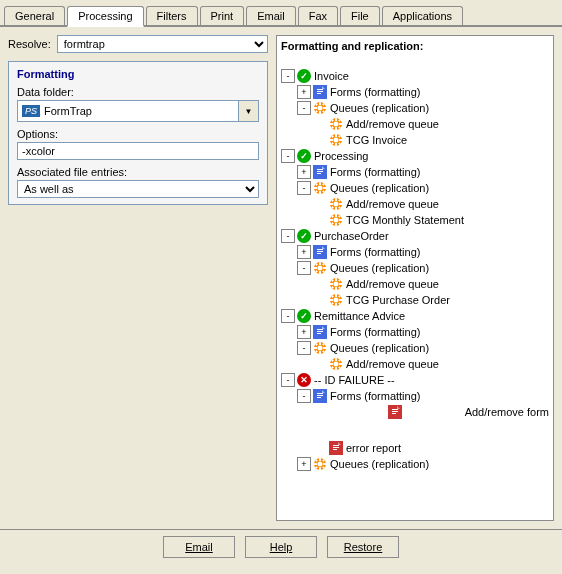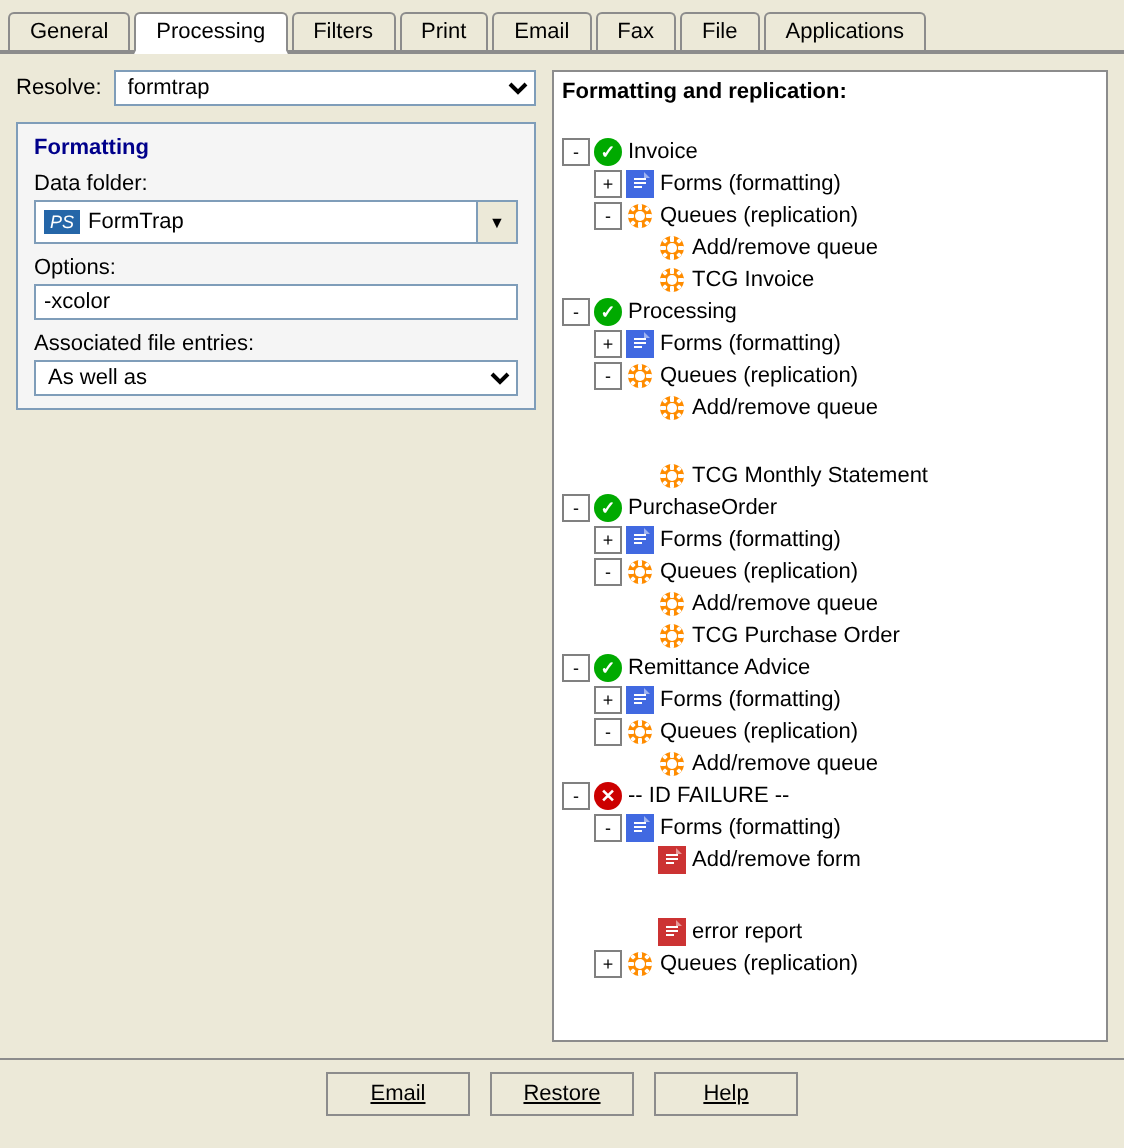--- a/index.html
+++ b/index.html
@@ -416,21 +416,21 @@
         <rect x="1" y="6" width="3" height="2" fill="#fff" rx="0.5"></rect>
         <rect x="10" y="6" width="3" height="2" fill="#fff" rx="0.5"></rect>
         <rect x="2.5" y="2.5" width="2" height="2" fill="#fff" rx="0.5" transform="rotate(45 3.5 3.5)"></rect>
         <rect x="9.5" y="9.5" width="2" height="2" fill="#fff" rx="0.5" transform="rotate(45 10.5 10.5)"></rect>
         <rect x="9.5" y="2.5" width="2" height="2" fill="#fff" rx="0.5" transform="rotate(45 10.5 3.5)"></rect>
         <rect x="2.5" y="9.5" width="2" height="2" fill="#fff" rx="0.5" transform="rotate(45 3.5 10.5)"></rect>
       </svg>
           </span>
           <span>Add/remove queue</span>
         </div>
-        <div class="tree-item" style="padding-left: 32px; margin-top: 18px;">
+        <div class="tree-item" style="padding-left: 32px;">
           <span class="spacer"></span>
           <span style="width: 14px; height: 14px; display: inline-flex; align-items: center; justify-content: center; margin-right: 3px; flex-shrink: 0;">
             <svg width="14" height="14" viewBox="0 0 14 14">
         <circle cx="7" cy="7" r="6" fill="#ff8c00"></circle>
         <circle cx="7" cy="7" r="2.5" fill="#fff"></circle>
         <rect x="6" y="1" width="2" height="3" fill="#fff" rx="0.5"></rect>
         <rect x="6" y="10" width="2" height="3" fill="#fff" rx="0.5"></rect>
         <rect x="1" y="6" width="3" height="2" fill="#fff" rx="0.5"></rect>
         <rect x="10" y="6" width="3" height="2" fill="#fff" rx="0.5"></rect>
         <rect x="2.5" y="2.5" width="2" height="2" fill="#fff" rx="0.5" transform="rotate(45 3.5 3.5)"></rect>
@@ -578,21 +578,21 @@
             <svg width="12" height="12" viewBox="0 0 12 12">
         <rect x="1" y="0" width="10" height="12" fill="#4169e1" rx="1"></rect>
         <rect x="3" y="3" width="6" height="1" fill="#fff"></rect>
         <rect x="3" y="5" width="6" height="1" fill="#fff"></rect>
         <rect x="3" y="7" width="4" height="1" fill="#fff"></rect>
         <polygon points="8,0 11,3 8,3" fill="#fff" opacity="0.5"></polygon>
       </svg>
           </span>
           <span>Forms (formatting)</span>
         </div>
-        <div class="tree-item" style="padding-left: 32px;">
+        <div class="tree-item" style="padding-left: 32px; justify-content: space-between;">
           <span class="spacer"></span>
           <span class="icon-form-red">
             <svg width="12" height="12" viewBox="0 0 12 12">
         <rect x="1" y="0" width="10" height="12" fill="#cc3333" rx="1"></rect>
         <rect x="3" y="3" width="6" height="1" fill="#fff"></rect>
         <rect x="3" y="5" width="6" height="1" fill="#fff"></rect>
         <rect x="3" y="7" width="4" height="1" fill="#fff"></rect>
         <polygon points="8,0 11,3 8,3" fill="#fff" opacity="0.5"></polygon>
       </svg>
           </span>
@@ -632,18 +632,18 @@
       </div>
   </div>
 
 </div>
 
 <div class="bottom-bar">
   <button class="bottom-btn">
     <span>Email</span>
   </button>
   <button class="bottom-btn">
+    <span>Help</span>
+  </button>
+  <button class="bottom-btn">
     <span>Restore</span>
   </button>
-  <button class="bottom-btn">
-    <span>Help</span>
-  </button>
 </div>
 
 </body></html>

